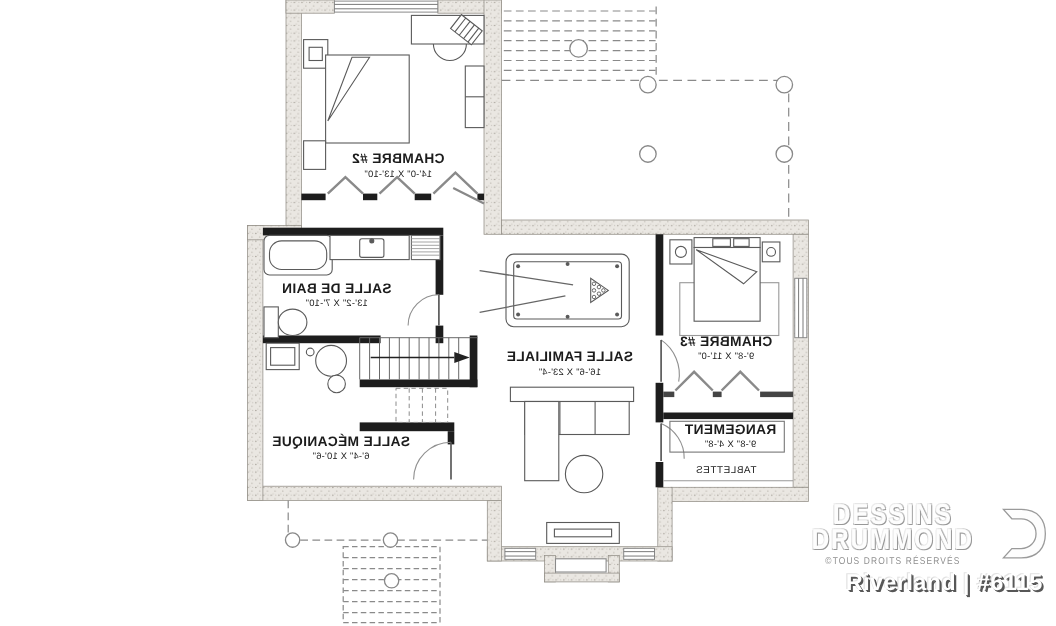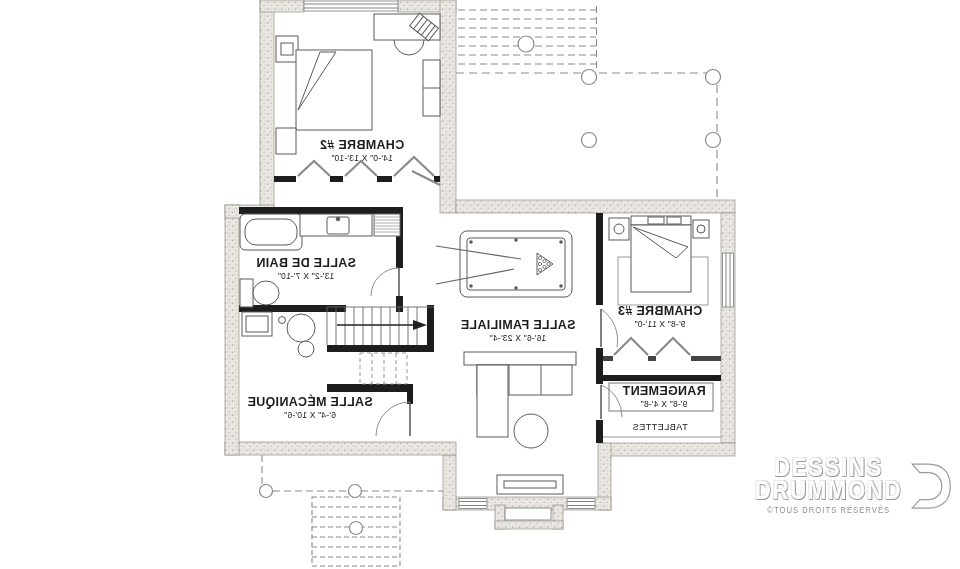--- a/index.html
+++ b/index.html
@@ -10,21 +10,21 @@
   
   .room-label{position:absolute;transform:translate(-50%,-50%) scaleX(-1);
               text-align:center;color:#1c1c1c;white-space:nowrap;}
   .room-label .rname{font-size:12.5px;font-weight:bold;letter-spacing:.3px;}
   .room-label .rdims{font-size:8.5px;margin-top:1px;letter-spacing:.2px;}
   .note-label{position:absolute;transform:translate(-50%,-50%) scaleX(-1);
               font-size:9px;color:#1c1c1c;letter-spacing:.5px;white-space:nowrap;}
 
   
   .brand{position:absolute;left:744px;top:456px;width:208px;}
-  .brand-row{display:flex;align-items:center;justify-content:flex-end;gap:6px;}
+  .brand-row{display:flex;align-items:flex-start;justify-content:flex-end;gap:23px;}
   .brand-text{text-align:center;transform:scaleX(.85);transform-origin:right top;}
   .brand-line{font-size:26px;font-weight:bold;letter-spacing:2px;line-height:23px;color:#fdfdfd;
       text-shadow:1px 1px 0 #989898,-1px -1px 0 #ececec,1px -1px 0 #c4c4c4,-1px 1px 0 #c4c4c4;}
   .brand-rights{font-size:9px;color:#8f8f8f;letter-spacing:1.2px;margin-top:3px;
       text-shadow:.5px .5px 0 #fff;}
   .brand-d{width:44px;height:54px;margin-top:3px;flex:0 0 auto;}
   .brand-plan{margin-top:3px;text-align:right;padding-right:4px;font-size:21px;font-weight:bold;
       color:#fff;letter-spacing:.5px;
       text-shadow:2px 2px 0 #575757,1px 1px 0 #6f6f6f,-1px -1px 0 #e2e2e2;}
 </style>
@@ -320,15 +320,16 @@
     <div class="brand-row">
       <div class="brand-text">
         <div class="brand-line">DESSINS</div>
         <div class="brand-line">DRUMMOND</div>
         <div class="brand-rights">©TOUS DROITS RÉSERVÉS</div>
       </div>
       <svg class="brand-d" viewBox="0 0 52 56">
         <path d="M5,1 H24 C42,1 50,12 50,27 C50,42 42,53 24,53 H5 L14,43 H24 C33,43 40,36 40,27 C40,18 33,11 24,11 H14 Z" fill="#fdfdfd" stroke="#9a9a9a" stroke-width="1.4"></path>
       </svg>
     </div>
+    <div class="brand-plan">Riverland | #6115</div>
   </div>
 
 </div>
 
 </body></html>

